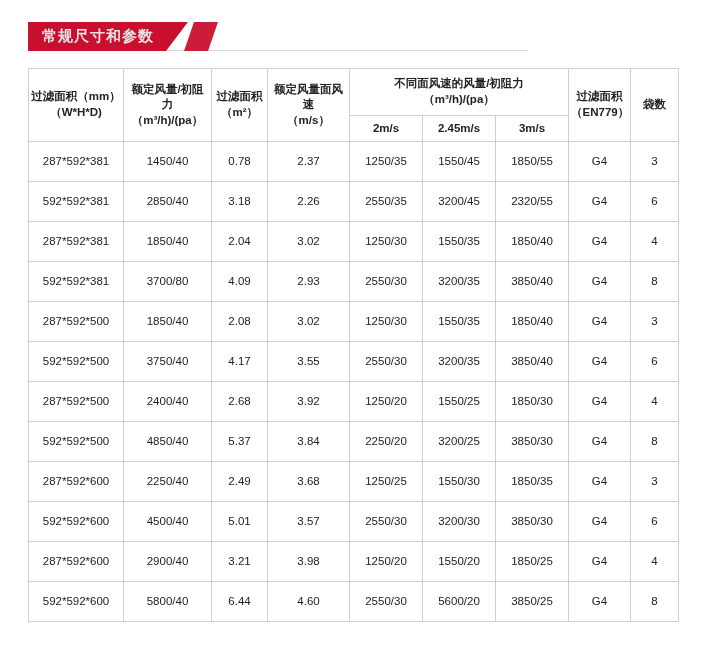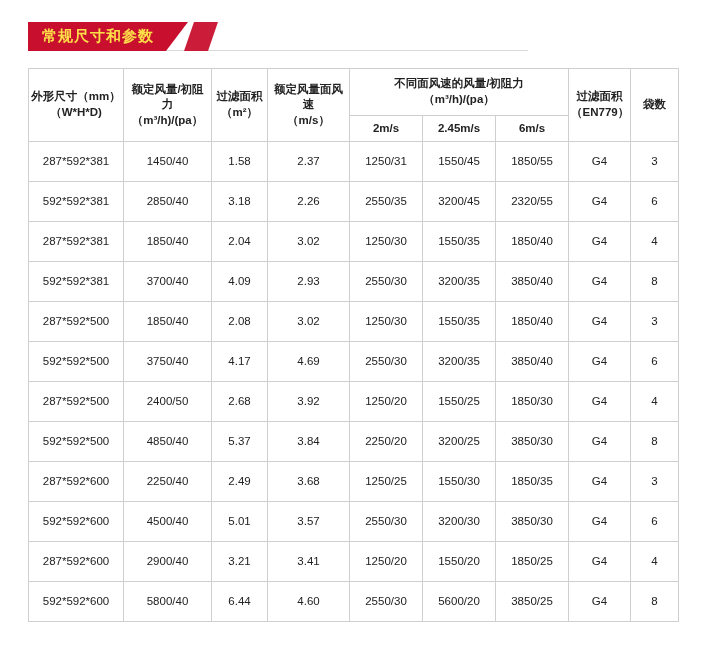--- a/index.html
+++ b/index.html
@@ -39,21 +39,21 @@
   }
   .banner {
     position: absolute;
     left: 0;
     top: 0;
     height: 29px;
     background: #c8102e;
     padding: 0 34px 0 14px;
     display: flex;
     align-items: center;
-    color: #fde047;
+    color: #e5e5e5;
     font-size: 15px;
     font-weight: bold;
     letter-spacing: 1px;
     clip-path: polygon(0 0, 100% 0, calc(100% - 22px) 100%, 0 100%);
   }
   .banner-tail {
     position: absolute;
     left: 156px;
     top: 0;
     width: 34px;
@@ -123,21 +123,21 @@
           <col class="c4">
         <col class="c5">
           <col class="c6">
           <col class="c7">
           <col class="c8">
           <col class="c9">
       </colgroup>
       <thead>
         <tr>
           <th class="h-tall two-line" rowspan="2">
-            <span>外形尺寸（mm）</span>
+            <span>过滤面积（mm）</span>
             <span>（W*H*D)</span>
           </th>
           <th class="h-tall two-line" rowspan="2">
             <span>额定风量/初阻力</span>
             <span>（m³/h)/(pa）</span>
           </th>
           <th class="h-tall two-line" rowspan="2">
             <span>过滤面积</span>
             <span>（m²）</span>
           </th>
@@ -151,30 +151,30 @@
           </th>
           <th class="h-tall two-line" rowspan="2">
             <span>过滤面积</span>
             <span>（EN779）</span>
           </th>
           <th class="h-tall" rowspan="2">袋数</th>
         </tr>
         <tr class="h-sub">
           <th>2m/s</th>
           <th>2.45m/s</th>
-          <th>6m/s</th>
+          <th>3m/s</th>
         </tr>
       </thead>
       <tbody id="tbody">
           <tr>
             <td>287*592*381</td>
             <td>1450/40</td>
-            <td>1.58</td>
+            <td>0.78</td>
             <td>2.37</td>
-            <td>1250/31</td>
+            <td>1250/35</td>
             <td>1550/45</td>
             <td>1850/55</td>
             <td>G4</td>
             <td>3</td>
           </tr>
           <tr>
             <td>592*592*381</td>
             <td>2850/40</td>
             <td>3.18</td>
             <td>2.26</td>
@@ -190,21 +190,21 @@
             <td>2.04</td>
             <td>3.02</td>
             <td>1250/30</td>
             <td>1550/35</td>
             <td>1850/40</td>
             <td>G4</td>
             <td>4</td>
           </tr>
           <tr>
             <td>592*592*381</td>
-            <td>3700/40</td>
+            <td>3700/80</td>
             <td>4.09</td>
             <td>2.93</td>
             <td>2550/30</td>
             <td>3200/35</td>
             <td>3850/40</td>
             <td>G4</td>
             <td>8</td>
           </tr>
           <tr>
             <td>287*592*500</td>
@@ -214,30 +214,30 @@
             <td>1250/30</td>
             <td>1550/35</td>
             <td>1850/40</td>
             <td>G4</td>
             <td>3</td>
           </tr>
           <tr>
             <td>592*592*500</td>
             <td>3750/40</td>
             <td>4.17</td>
-            <td>4.69</td>
+            <td>3.55</td>
             <td>2550/30</td>
             <td>3200/35</td>
             <td>3850/40</td>
             <td>G4</td>
             <td>6</td>
           </tr>
           <tr>
             <td>287*592*500</td>
-            <td>2400/50</td>
+            <td>2400/40</td>
             <td>2.68</td>
             <td>3.92</td>
             <td>1250/20</td>
             <td>1550/25</td>
             <td>1850/30</td>
             <td>G4</td>
             <td>4</td>
           </tr>
           <tr>
             <td>592*592*500</td>
@@ -269,21 +269,21 @@
             <td>2550/30</td>
             <td>3200/30</td>
             <td>3850/30</td>
             <td>G4</td>
             <td>6</td>
           </tr>
           <tr>
             <td>287*592*600</td>
             <td>2900/40</td>
             <td>3.21</td>
-            <td>3.41</td>
+            <td>3.98</td>
             <td>1250/20</td>
             <td>1550/20</td>
             <td>1850/25</td>
             <td>G4</td>
             <td>4</td>
           </tr>
           <tr>
             <td>592*592*600</td>
             <td>5800/40</td>
             <td>6.44</td>

